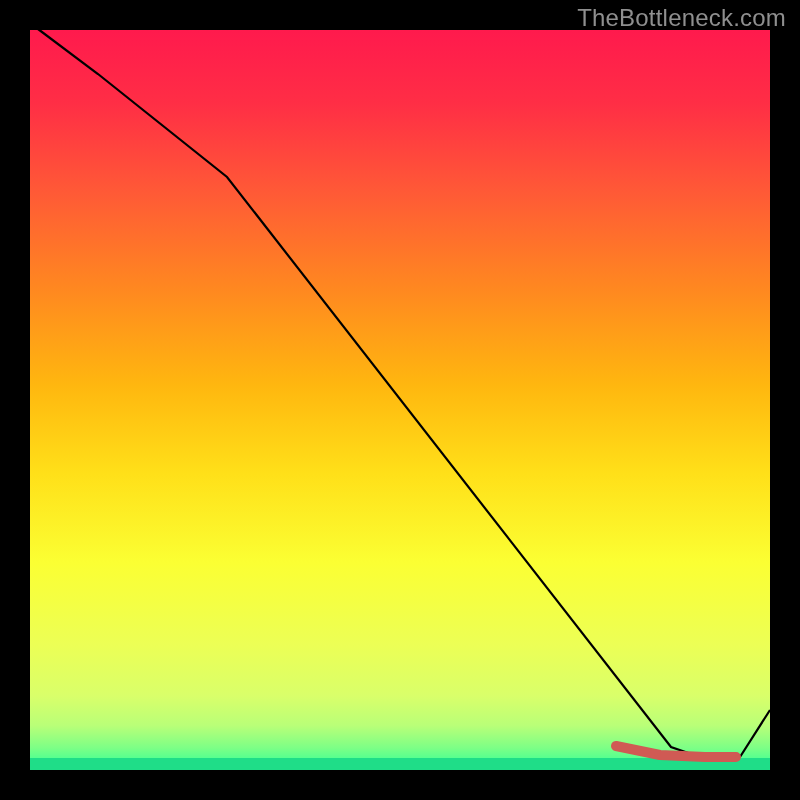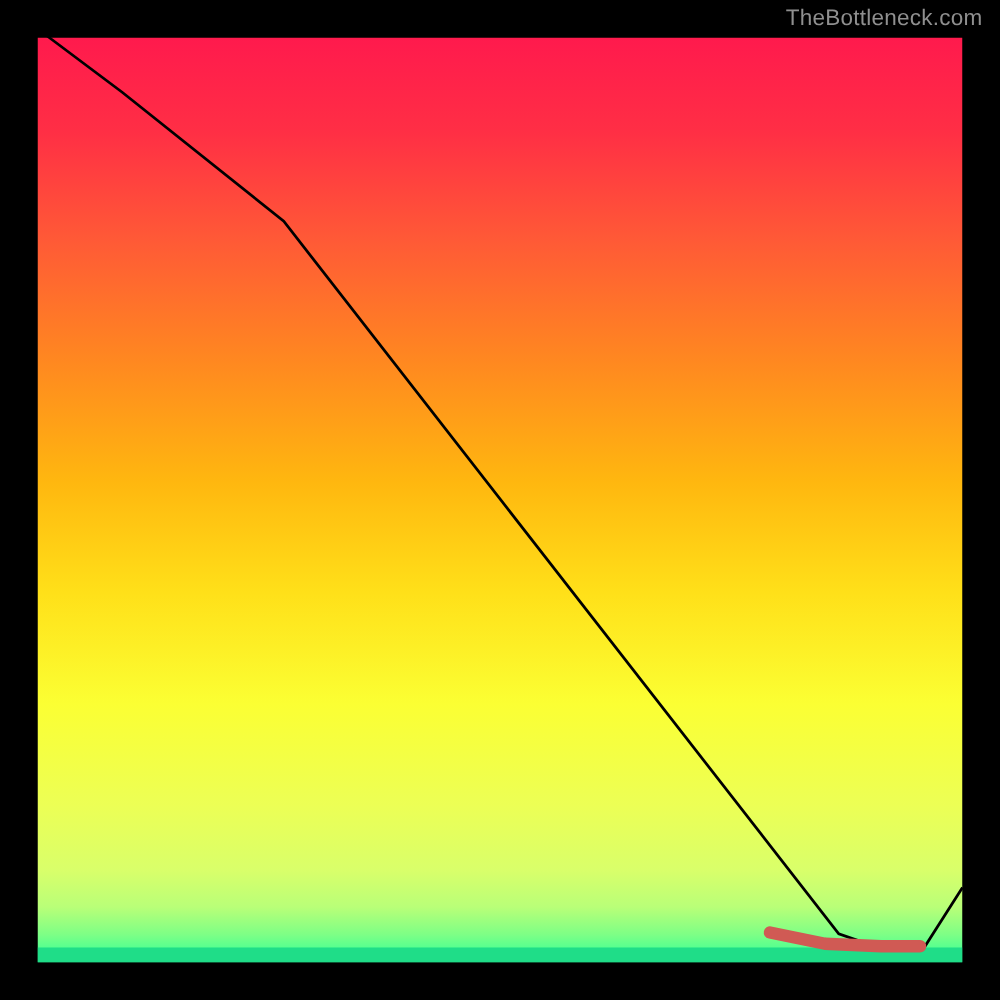--- a/index.html
+++ b/index.html
@@ -14,21 +14,21 @@
     position: relative;
     width: 800px;
     height: 800px;
     background: #000;
   }
   .watermark {
     position: absolute;
     top: 4px;
     right: 14px;
     font-family: Arial, Helvetica, sans-serif;
-    font-size: 18px;
+    font-size: 24px;
     color: #8f8f8f;
     letter-spacing: 0.2px;
   }
 </style>
 </head>
 <body>
 <div class="frame">
   <svg width="800" height="800" viewBox="0 0 800 800">
     <defs>
 

